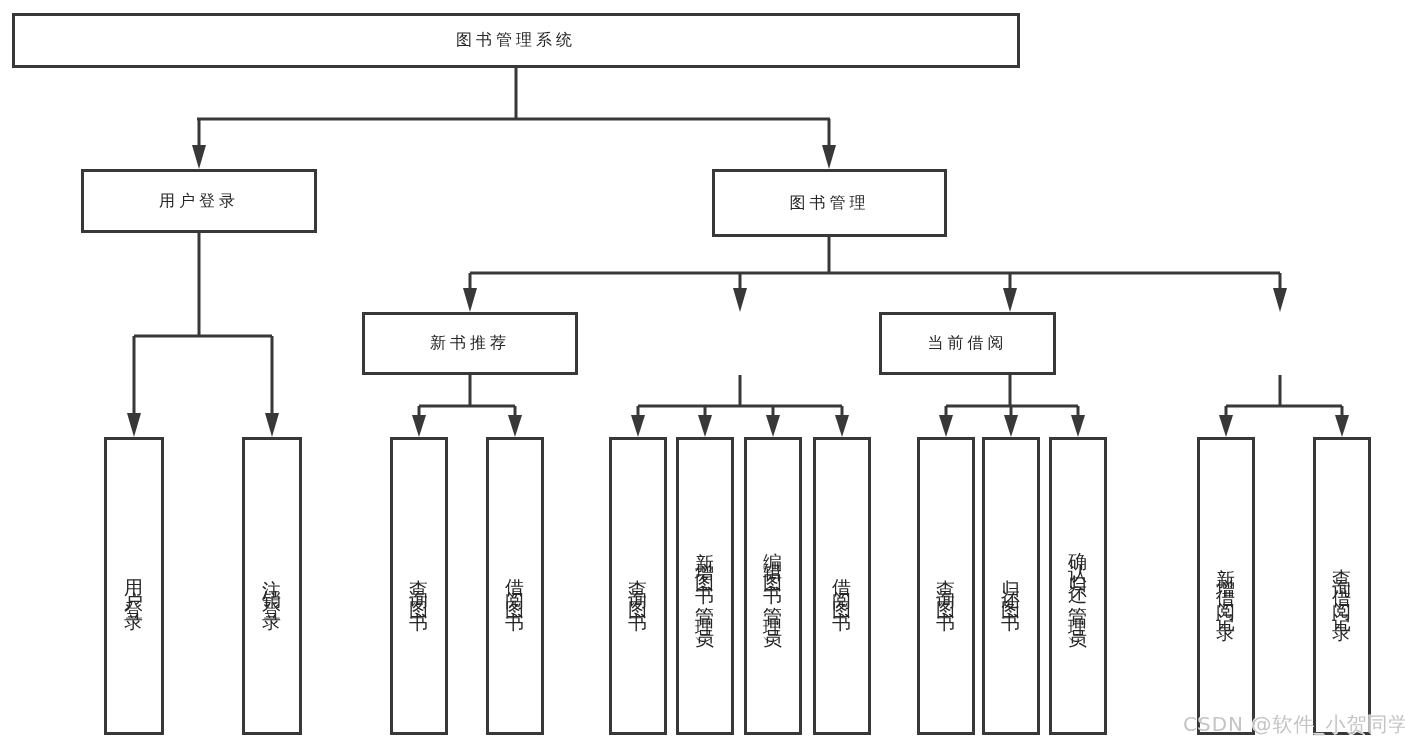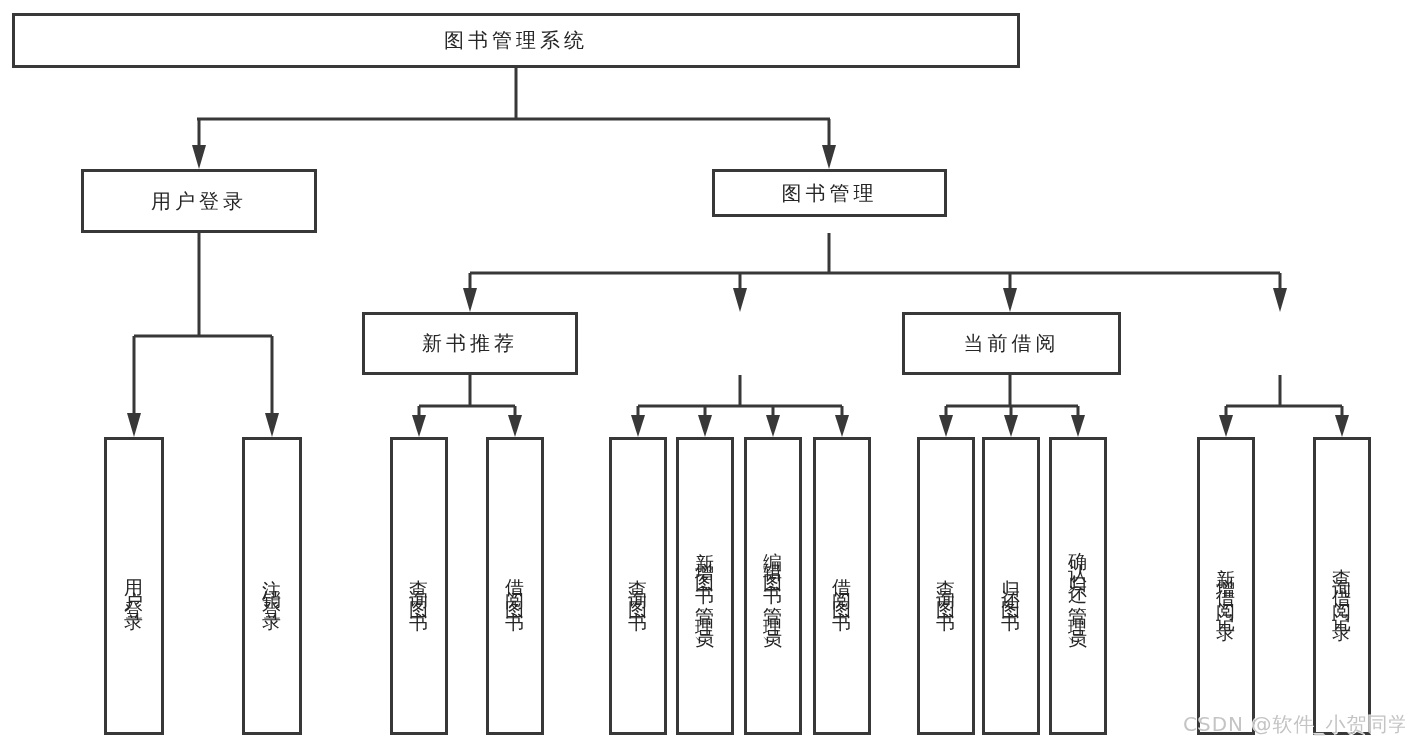--- a/index.html
+++ b/index.html
@@ -19,21 +19,21 @@
   .connectors{position:absolute;left:0;top:0;z-index:1;}
   .node{
     position:absolute;
     box-sizing:border-box;
     border:3px solid var(--line);
     background:var(--bg);
     display:flex;align-items:center;justify-content:center;
     z-index:2;
   }
   .node-h .lbl{
-    font-size:20px;letter-spacing:4px;color:var(--text);white-space:nowrap;
+    font-size:16px;letter-spacing:4px;color:var(--text);white-space:nowrap;
   }
   .node-v .lbl{
     writing-mode:vertical-rl;text-orientation:mixed;
     font-size:19px;letter-spacing:11px;color:var(--text);
     line-height:1;white-space:nowrap;
   }
   .watermark{
     position:absolute;left:1183px;top:711px;z-index:5;
     font-size:20px;letter-spacing:1px;white-space:nowrap;
     color:var(--wm);
@@ -79,28 +79,28 @@
     </g>
   </svg>
 
   <div class="node node-h" style="left:12px;top:13px;width:1008px;height:55px">
     <span class="lbl">图书管理系统</span>
   </div>
 
   <div class="node node-h" style="left:81px;top:169px;width:236px;height:64px">
     <span class="lbl">用户登录</span>
   </div>
-  <div class="node node-h" style="left:712px;top:169px;width:235px;height:48px">
+  <div class="node node-h" style="left:712px;top:169px;width:235px;height:68px">
     <span class="lbl">图书管理</span>
   </div>
 
   <div class="node node-h" style="left:362px;top:312px;width:216px;height:63px">
     <span class="lbl">新书推荐</span>
   </div>
-  <div class="node node-h" style="left:902px;top:312px;width:219px;height:63px">
+  <div class="node node-h" style="left:879px;top:312px;width:177px;height:63px">
     <span class="lbl">当前借阅</span>
   </div>
 
   <div class="node node-v" style="left:104px;top:437px;width:60px;height:298px">
     <span class="lbl">用户登录</span>
   </div>
   <div class="node node-v" style="left:242px;top:437px;width:60px;height:298px">
     <span class="lbl">注销登录</span>
   </div>
 

